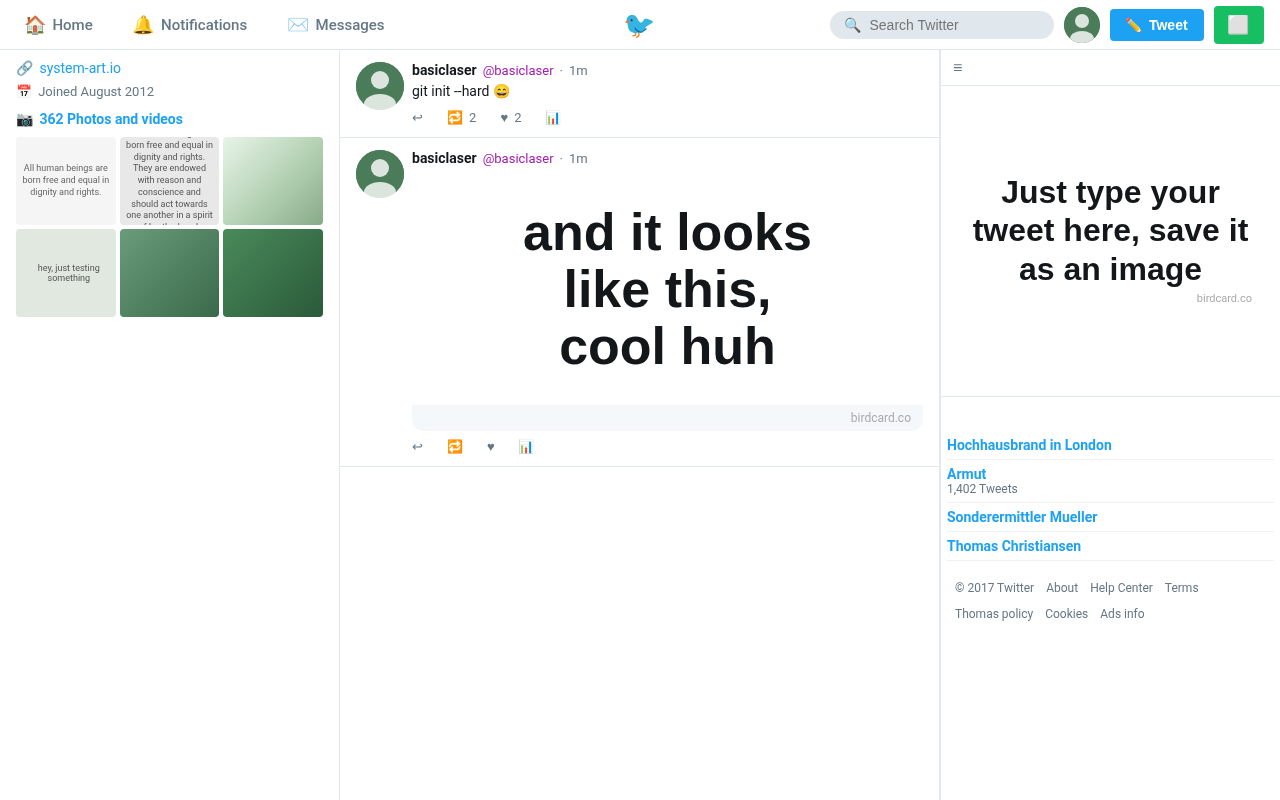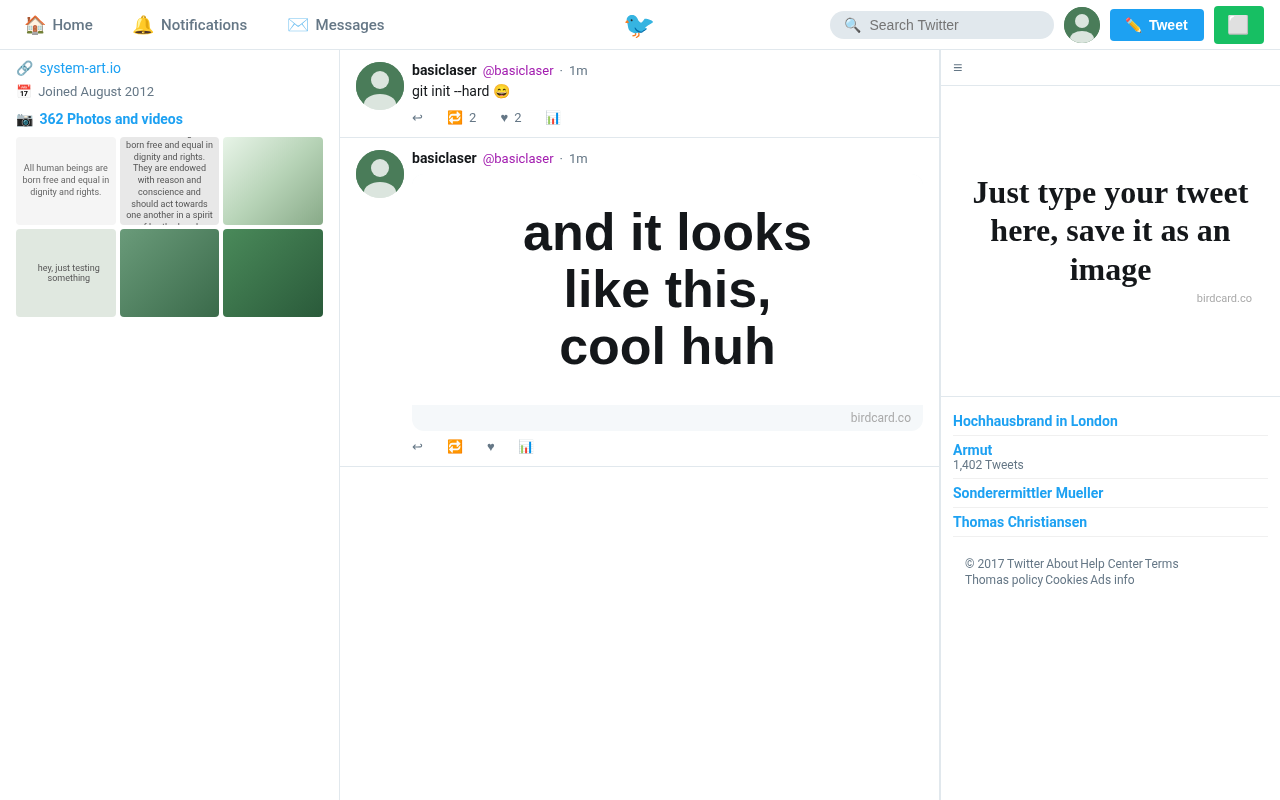--- a/index.html
+++ b/index.html
@@ -54,32 +54,32 @@
     .birdcard-watermark { text-align: right; padding: 6px 12px; color: #aaa; font-size: 12px; }
 
     
     .right-sidebar { width: 340px; min-width: 340px; background: #fff; border-left: 1px solid #e1e8ed; }
 
     
     .birdcard-widget { background: #fff; border-bottom: 1px solid #e1e8ed; }
     .birdcard-header { padding: 8px 12px; border-bottom: 1px solid #e1e8ed; display: flex; align-items: center; }
     .birdcard-menu-icon { color: #657786; font-size: 16px; }
     .birdcard-preview { background: #fff; padding: 20px; min-height: 310px; display: flex; align-items: center; justify-content: center; flex-direction: column; }
-    .birdcard-preview-text { font-size: 32px; font-weight: 900; color: #14171a; text-align: center; line-height: 1.2; font-family: Liberation Serif, serif; }
+    .birdcard-preview-text { font-size: 32px; font-weight: 900; color: #14171a; text-align: center; line-height: 1.2; font-family: Liberation Sans, sans-serif; }
     .birdcard-watermark-small { text-align: right; width: 100%; font-size: 11px; color: #aaa; padding: 4px 8px; }
     .birdcard-actions { display: flex; border-top: 1px solid #e1e8ed; }
     .birdcard-btn { flex: 1; padding: 12px; border: none; background: #e1e8ed; font-size: 14px; color: #14171a; cursor: pointer; font-weight: 500; }
     .birdcard-btn:first-child { border-right: 1px solid #ccc; }
 
     
-    .right-lower { padding: 10px 12px; }
+    .right-lower { padding: 10px 6px; margin-top: 24px; }
     .trend-item { padding: 6px 0; border-bottom: 1px solid #f0f0f0; }
     .trend-name { font-size: 14px; font-weight: bold; color: #1da1f2; }
     .trend-count { font-size: 12px; color: #657786; }
-    .footer-links { padding: 10px 24px; display: flex; flex-wrap: wrap; gap: 2px; }
+    .footer-links { padding: 10px 14px; display: flex; flex-wrap: wrap; gap: 12px; }
     .footer-link { font-size: 12px; color: #657786; text-decoration: none; cursor: pointer; }
 
     .avatar-placeholder { width: 48px; height: 48px; border-radius: 50%; background: #4a7c59; display: flex; align-items: center; justify-content: center; color: #fff; font-size: 18px; font-weight: bold; }
     .user-avatar-placeholder { width: 36px; height: 36px; border-radius: 50%; background: #4a7c59; display: flex; align-items: center; justify-content: center; overflow: hidden; }
   </style>
 </head>
 <body>
 
 <div class="topbar">
   <div class="topbar-left">

